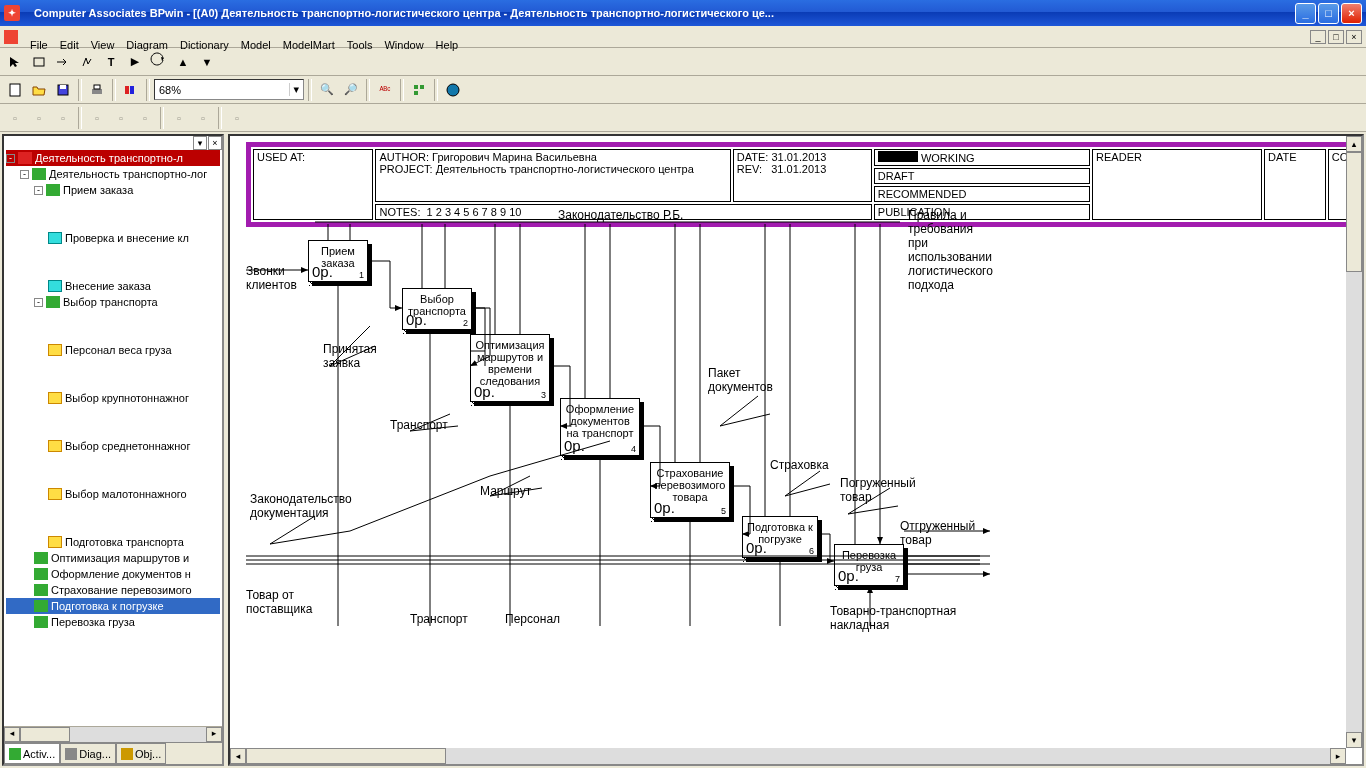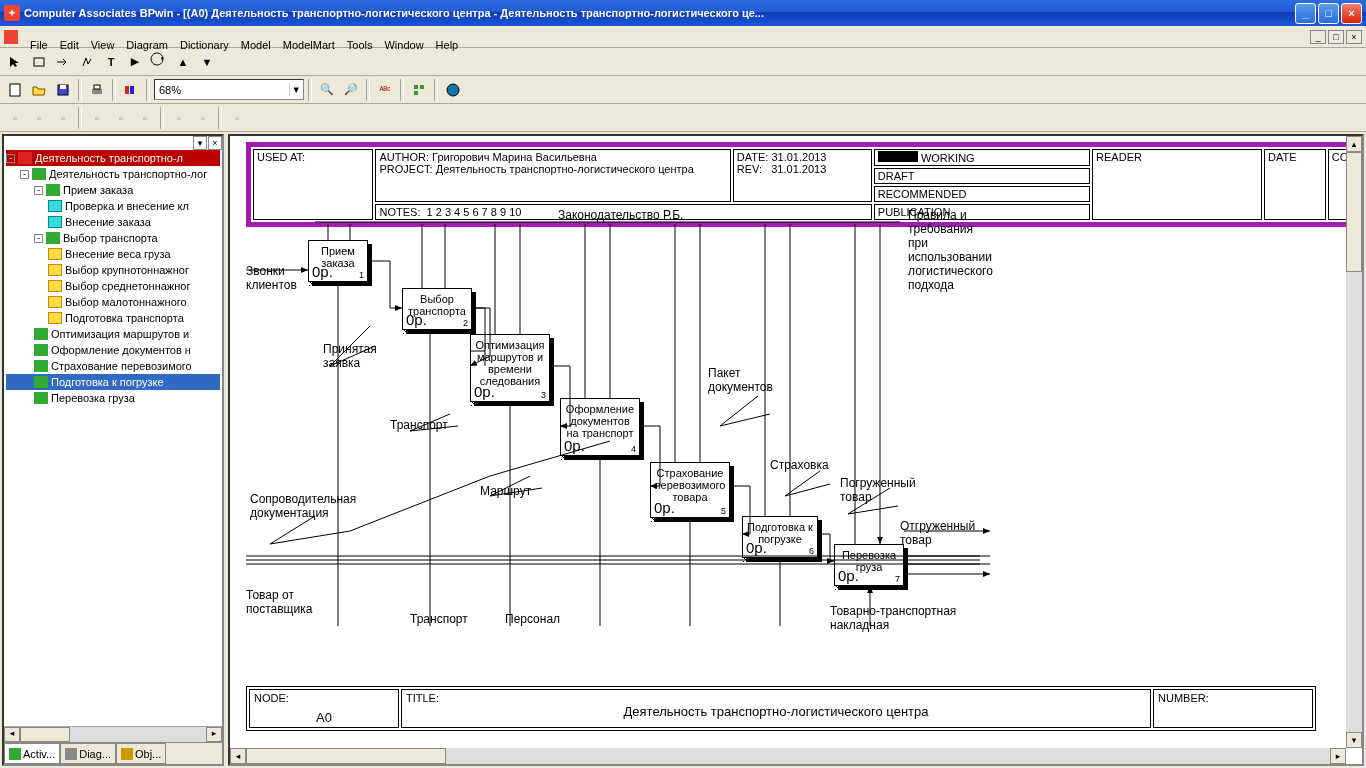--- a/index.html
+++ b/index.html
@@ -1,21 +1,21 @@
 <!DOCTYPE html>
 <html><head>
 <meta charset="utf-8">
 <style>
 * { margin:0; padding:0; box-sizing:border-box; font-family:"MS Sans Serif",Tahoma,sans-serif; font-size:11px; }
 body { background:#ece9d8; overflow:hidden; width:1366px; height:768px; }
 
 
 .titlebar { height:26px; background:linear-gradient(to bottom,#2a6de1 0%,#225ad4 45%,#0a3bb5 46%,#1e57d8 100%); display:flex; align-items:center; padding:0 4px; color:#fff; font-weight:bold; font-size:13px; }
 .titlebar .app-icon{ width:16px;height:16px;background:#e43;border-radius:2px;margin-right:4px;display:flex;align-items:center;justify-content:center;color:#fff;font-size:9px; }
-.titlebar .title-text{flex:1;white-space:nowrap;overflow:hidden;text-overflow:ellipsis;}
+.titlebar .title-text{flex:1;white-space:nowrap;overflow:hidden;text-overflow:ellipsis;margin-left:10px;}
 .winbtns{display:flex;gap:2px;}
 .winbtn{width:21px;height:21px;border:1px solid #fff;border-radius:3px;display:flex;align-items:center;justify-content:center;color:#fff;font-weight:bold;font-size:11px;cursor:default;}
 .winbtn.min,.winbtn.max{background:linear-gradient(#5a9be8,#2a6de1);}
 .winbtn.close{background:linear-gradient(#f08070,#e02000);}
 
 
 .menubar{height:22px;background:#ece9d8;border-bottom:1px solid #aca899;display:flex;align-items:center;padding:0 4px;}
 .menubar .restore-icon{width:14px;height:14px;background:#e43;margin-right:6px;}
 .menubar .menu-item{padding:2px 6px;cursor:default;margin-top:16px;}
 .menubar .mdi-btns{margin-left:auto;display:flex;gap:2px;}
@@ -39,21 +39,21 @@
 .tree{flex:1;overflow:hidden;padding:14px 2px 2px 2px;font-size:11px;}
 .tree-node{display:flex;align-items:center;height:16px;white-space:nowrap;overflow:hidden;}
 .tree-node .exp{width:9px;height:9px;border:1px solid #888;text-align:center;line-height:7px;font-size:9px;margin-right:3px;}
 .tree-node .ico{width:14px;height:12px;margin-right:3px;display:inline-block;}
 .ico-red{background:#d22;}
 .ico-grn{background:#3a3;}
 .ico-cyn{background:#3dd;border:1px solid #088;}
 .ico-yel{background:#fd4;border:1px solid #c80;}
 .tree-node.sel{background:#bb0000;color:#fff;}
 .tree-node.sel2{background:#316ac5;color:#fff;}
-.ind1{padding-left:14px;} .ind2{padding-left:28px;} .ind3{padding-left:42px;}
+.ind1{padding-left:14px;} .ind2{padding-left:28px;} .ind3{padding-left:42px;margin-top:32px;}
 
 .sb-tabs{height:22px;border-top:1px solid #888;display:flex;background:#ece9d8;font-size:10px;}
 .sb-tab{border:1px solid #888;padding:2px 4px;display:flex;align-items:center;gap:2px;background:#ece9d8;overflow:hidden;}
 .sb-tab.active{background:#fff;}
 .sb-tab .ti{width:12px;height:12px;background:#3a3;}
 .sb-scroll{height:16px;background:#ece9d8;border-top:1px solid #aca899;display:flex;}
 .sb-scroll .ar{width:16px;border:1px solid #888;text-align:center;font-size:9px;}
 .sb-scroll .track{flex:1;background:#ddd;}
 .sb-scroll .thumb{width:50px;height:100%;background:#ece9d8;border:1px solid #888;}
 
@@ -259,21 +259,21 @@
           <span class="ico ico-cyn"></span>
           <span>Внесение заказа</span>
         </div>
       <div class="tree-node ind2">
           <span class="exp">-</span>
           <span class="ico ico-grn"></span>
           <span>Выбор транспорта</span>
         </div>
       <div class="tree-node ind3">
           <span class="ico ico-yel"></span>
-          <span>Внесение веса груза</span>
+          <span>Персонал веса груза</span>
         </div>
       <div class="tree-node ind3">
           <span class="ico ico-yel"></span>
           <span>Выбор крупнотоннажног</span>
         </div>
       <div class="tree-node ind3">
           <span class="ico ico-yel"></span>
           <span>Выбор среднетоннажног</span>
         </div>
       <div class="tree-node ind3">
@@ -368,21 +368,21 @@
 заявка</div>
       <div class="lbl" style="left:160px;top:282px">Транспорт</div>
       <div class="lbl" style="left:250px;top:348px">Маршрут</div>
       <div class="lbl" style="left:478px;top:230px">Пакет
 документов</div>
       <div class="lbl" style="left:540px;top:322px">Страховка</div>
       <div class="lbl" style="left:610px;top:340px">Погруженный
 товар</div>
       <div class="lbl" style="left:670px;top:383px">Отгруженный
 товар</div>
-      <div class="lbl" style="left:20px;top:356px">Сопроводительная
+      <div class="lbl" style="left:20px;top:356px">Законодательство
 документация</div>
       <div class="lbl" style="left:16px;top:452px">Товар от
 поставщика</div>
       <div class="lbl" style="left:180px;top:476px">Транспорт</div>
       <div class="lbl" style="left:275px;top:476px">Персонал</div>
       <div class="lbl" style="left:600px;top:468px">Товарно-транспортная
 накладная</div>
 
       <div class="actbox" style="left:78px;top:104px;width:60px;height:42px"><span>Прием
 заказа</span><span class="rp">0р.</span><span class="num">1</span></div>
@@ -432,29 +432,20 @@
 
         <path d="M140 190 L100 230 L145 210" stroke="#000" fill="none"></path>
         <path d="M220 278 L180 295 L228 290" stroke="#000" fill="none"></path>
         <path d="M300 340 L260 360 L312 352" stroke="#000" fill="none"></path>
         <path d="M85 380 L40 408 L120 395 L260 340 L380 305" stroke="#000" fill="none"></path>
         <path d="M528 260 L490 290 L540 278" stroke="#000" fill="none"></path>
         <path d="M590 335 L555 360 L600 348" stroke="#000" fill="none"></path>
         <path d="M660 352 L618 378 L668 370" stroke="#000" fill="none"></path>
       </svg>
 
-      <table class="idef-foot">
-        <tbody>
-            <tr>
-          <td style="width:150px"><span>NODE:</span><div style="text-align:center;font-size:13px;margin-top:6px">A0</div></td>
-          <td><span>TITLE:</span><div style="text-align:center;font-size:13px">Деятельность  транспортно-логистического центра</div></td>
-          <td style="width:160px">NUMBER:</td>
-        </tr>
-      </tbody>
-        </table>
 
     </div>
 
     <div class="vscroll">
         <div class="ar">▴</div>
         <div class="thumbv"></div>
         <div style="flex:1"></div>
         <div class="ar">▾</div>
       </div>
     <div class="hscroll">

